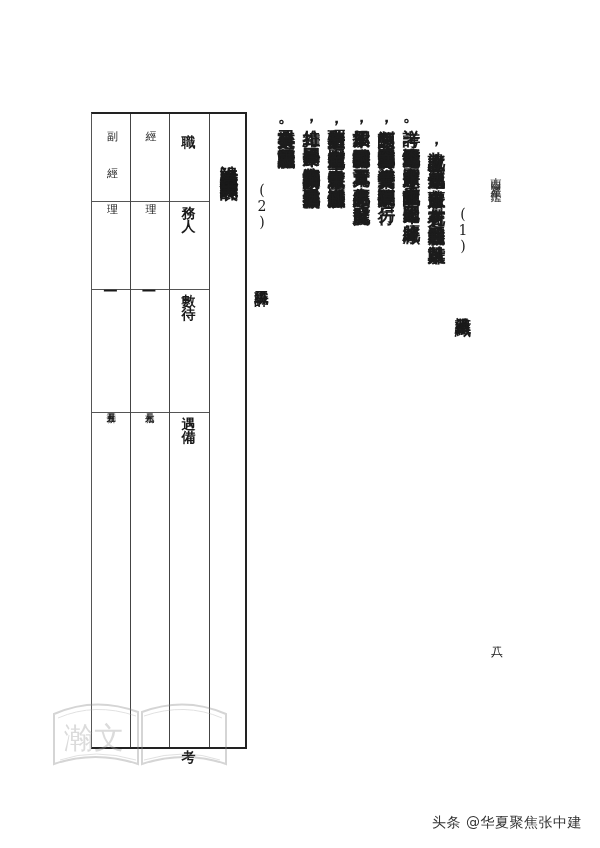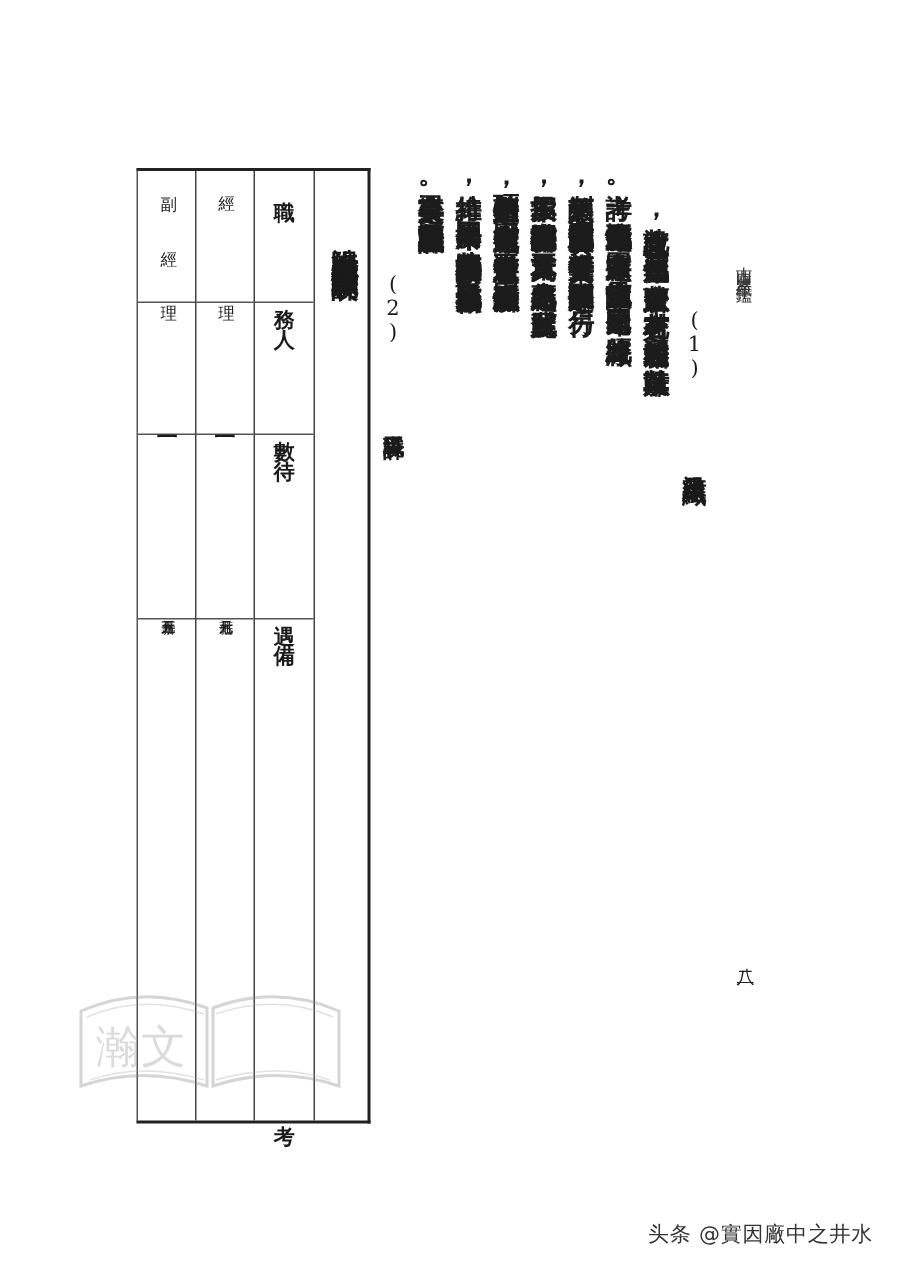--- a/index.html
+++ b/index.html
@@ -48,21 +48,21 @@
   .manager .cell, .deputy .cell { font-size: 11px; }
   .cell.job { top: 0; height: 88px; padding: 8px 0 6px; box-sizing: border-box; }
   .cell.count { top: 88px; height: 88px; padding: 6px 0 6px; box-sizing: border-box; }
   .cell.pay { top: 176px; height: 123px; padding: 6px 0 6px; box-sizing: border-box; }
   .cell.remark { top: 299px; height: 334px; padding: 6px 0 8px; box-sizing: border-box; }
   .header .cell.job, .header .cell.count, .header .cell.pay, .header .cell.remark { justify-content: space-between; }
   .cell .salary { font-size: 9.5px; line-height: 1.1; justify-content: flex-end; }
   .count-val { font-size: 14px; font-weight: bold; }
 
   .watermark {
-    position: absolute; left: 50px; top: 650px; width: 180px; height: 80px;
+    position: absolute; left: 50px; top: 690px; width: 180px; height: 80px;
     opacity: 0.35;
   }
   .footer {
     position: absolute; left: 432px; top: 814px;
     font-family: "DejaVu Sans", sans-serif; font-size: 14px; color: #333;
     letter-spacing: 0.5px;
   }
 </style>
 </head>
 <body>
@@ -145,13 +145,13 @@
 <div class="watermark">
   <svg width="180" height="80" viewBox="0 0 180 80">
     <path d="M4 24 Q45 6 88 22 L88 74 Q45 60 4 74 Z" fill="none" stroke="#888" stroke-width="2"></path>
     <path d="M176 24 Q135 6 92 22 L92 74 Q135 60 176 74 Z" fill="none" stroke="#888" stroke-width="2"></path>
     <path d="M8 28 Q45 12 86 26 M10 70 Q45 58 86 70" fill="none" stroke="#aaa" stroke-width="1"></path>
     <path d="M172 28 Q135 12 94 26 M170 70 Q135 58 94 70" fill="none" stroke="#aaa" stroke-width="1"></path>
     <text x="44" y="58" font-size="30" text-anchor="middle" fill="#999" font-family="DejaVu Serif, serif">瀚文</text>
   </svg>
 </div>
 
-<div class="footer">头条 @實因廠中之井水</div>
+<div class="footer">头条 @华夏聚焦张中建</div>
 
 </body></html>

